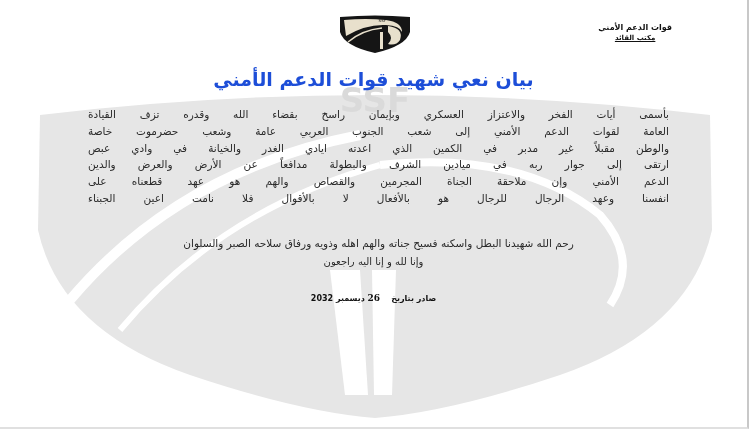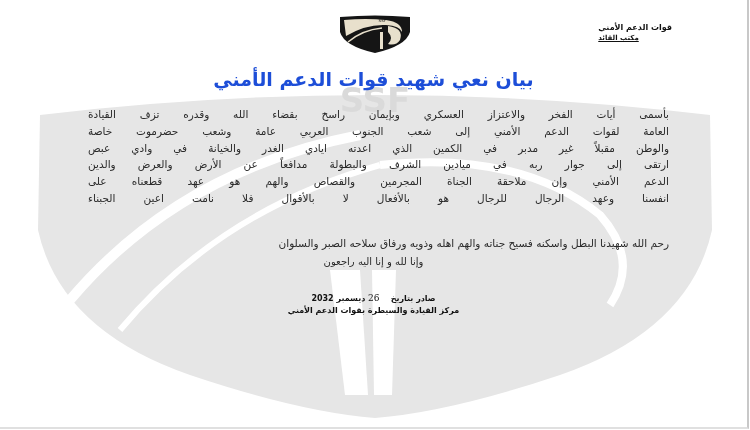--- a/index.html
+++ b/index.html
@@ -33,21 +33,21 @@
       top: 0;
       width: 750px;
       height: 430px;
       z-index: 0;
     }
     
     .org-header {
       position: absolute;
       right: 75px;
       top: 22px;
-      text-align: left;
+      text-align: center;
       z-index: 2;
     }
     .org-name {
       font-size: 8px;
       font-weight: bold;
       color: #111;
       line-height: 11px;
     }
     .org-office {
       font-size: 7px;
@@ -96,21 +96,21 @@
       white-space: nowrap;
       text-align: justify;
       text-align-last: justify;
     }
     .prayer {
       position: absolute;
       left: 88px;
       right: 78px;
       top: 236px;
       z-index: 2;
-      text-align: right;
+      text-align: center;
       font-size: 10.5px;
       line-height: 14px;
       color: #2a2a2a;
     }
     .closing {
       position: absolute;
       left: 0;
       right: 0;
       top: 256px;
       z-index: 2;
@@ -124,21 +124,21 @@
       right: 0;
       top: 292px;
       z-index: 2;
       text-align: center;
       font-size: 8px;
       font-weight: bold;
       line-height: 12px;
       color: #111;
     }
     .issued .date-num {
-      font-weight: normal;
+      font-weight: bold;
       font-family: "DejaVu Serif", serif;
       font-size: 9px;
     }
   </style>
 </head>
 <body>
 
 <div class="page">
 
   <svg class="watermark" viewBox="0 0 750 430" xmlns="http://www.w3.org/2000/svg">
@@ -181,16 +181,15 @@
 
   <div class="closing">وإنا لله و إنا اليه راجعون</div>
 
   <div class="issued">
     <div>
       <span>صادر بتاريخ</span>
       &nbsp;&nbsp;
       <span class="date-num">26</span>
       <span>ديسمبر 2032</span>
     </div>
-    <div>مركز القيادة والسيطرة بقوات الدعم الأمني</div>
   </div>
 
 </div>
 
 </body></html>

